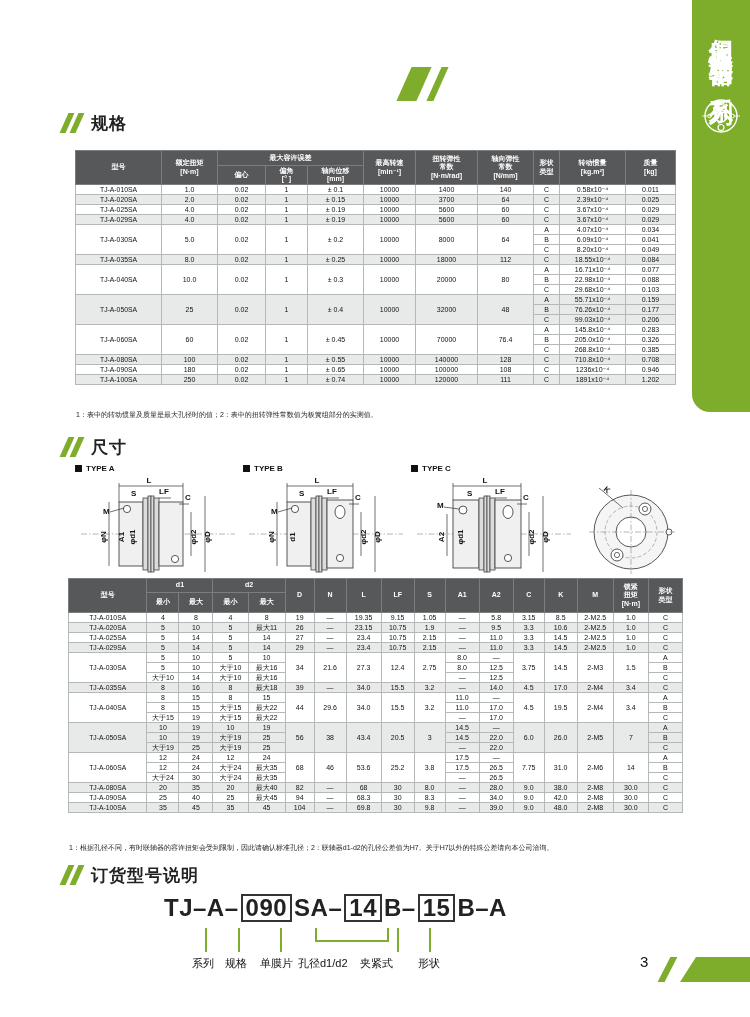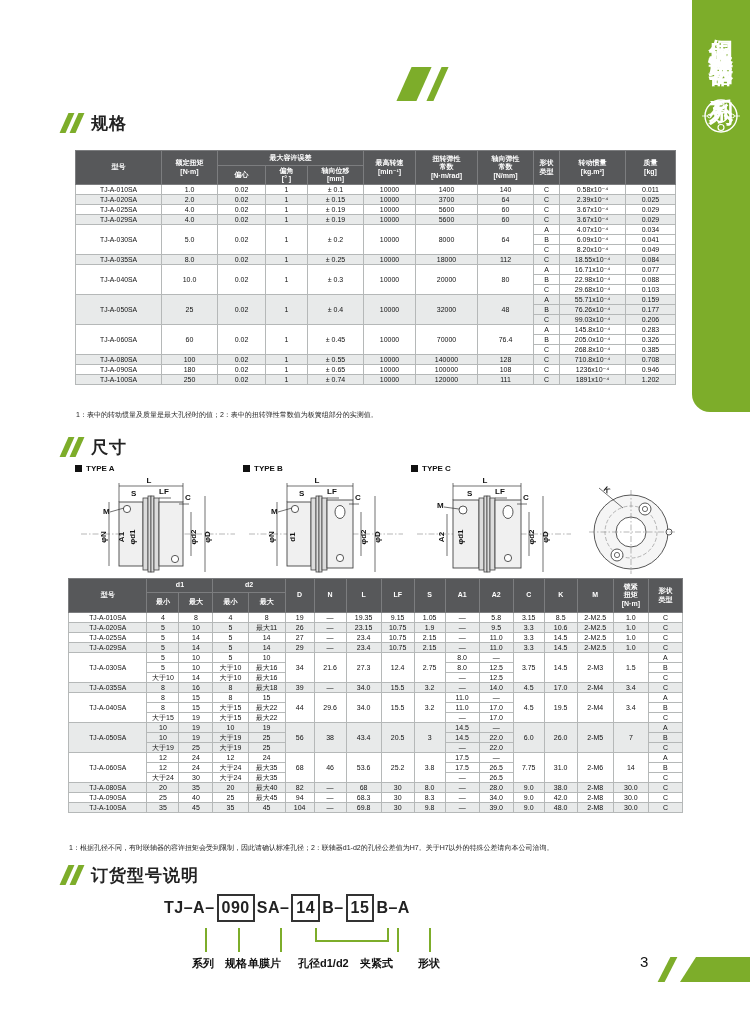--- a/index.html
+++ b/index.html
@@ -54,25 +54,25 @@
 .dtitle{display:flex;align-items:center;gap:4px;font-size:8px;font-weight:bold;color:#111;height:12px;}
 .sq{width:7px;height:7px;background:#111;display:inline-block;}
 .dwg text{font-size:8px;fill:#111;font-weight:bold;}
 .dwg .dimline{stroke:#333;stroke-width:0.7;}
 .dwg .part{fill:#f0f0f0;stroke:#444;stroke-width:0.9;}
 .dwg .plate{fill:#dcdcdc;stroke:#444;stroke-width:0.8;}
 .dwg .cl{stroke:#888;stroke-width:0.6;stroke-dasharray:6 2 1.5 2;}
 
 
 .ordering{position:absolute;left:140px;top:894px;width:340px;height:90px;}
-.formula{position:absolute;left:24px;top:0;display:flex;align-items:center;font-size:16px;
+.formula{position:absolute;left:24px;top:0;display:flex;align-items:center;font-size:24px;
  font-weight:bold;color:#222;letter-spacing:0.5px;white-space:nowrap;}
 .formula .box{border:2px solid #333;padding:0 3px;margin:0 2px;line-height:24px;}
 .callouts{position:absolute;left:0;top:32px;}
-.olabel{position:absolute;top:62px;font-size:11px;font-weight:bold;color:#111;white-space:nowrap;}
+.olabel{position:absolute;top:62px;font-size:11px;font-weight:normal;color:#111;white-space:nowrap;}
 
 
 .pageno{position:absolute;left:640px;top:953px;font-size:15px;color:#111;}
 .pslash{position:absolute;top:957px;left:664px;width:7px;height:25px;background:var(--g);transform:skewX(-27deg);}
 .pband{position:absolute;top:957px;left:680px;right:0;height:25px;background:var(--g);
  clip-path:polygon(16px 0,100% 0,100% 100%,0 100%);}
 </style>
 </head>
 <body>
 
@@ -854,21 +854,21 @@
         <line x1="141" y1="2" x2="141" y2="26"></line>
         <line x1="176" y1="2" x2="176" y2="16"></line>
         <line x1="248" y1="2" x2="248" y2="16"></line>
         <line x1="176" y1="15" x2="248" y2="15"></line>
         <line x1="258" y1="2" x2="258" y2="26"></line>
         <line x1="290" y1="2" x2="290" y2="26"></line>
       </g>
     </svg>
     <span class="olabel" style="left:52px">系列</span>
     <span class="olabel" style="left:85px">规格</span>
-    <span class="olabel" style="left:108px">单膜片</span>
+    <span class="olabel" style="left:120px">单膜片</span>
     <span class="olabel" style="left:158px">孔径d1/d2</span>
     <span class="olabel" style="left:220px">夹紧式</span>
     <span class="olabel" style="left:278px">形状</span>
   </div>
 
   <div class="pageno">3</div>
   <div class="pslash"></div>
   <div class="pband"></div>
 
 </div>

